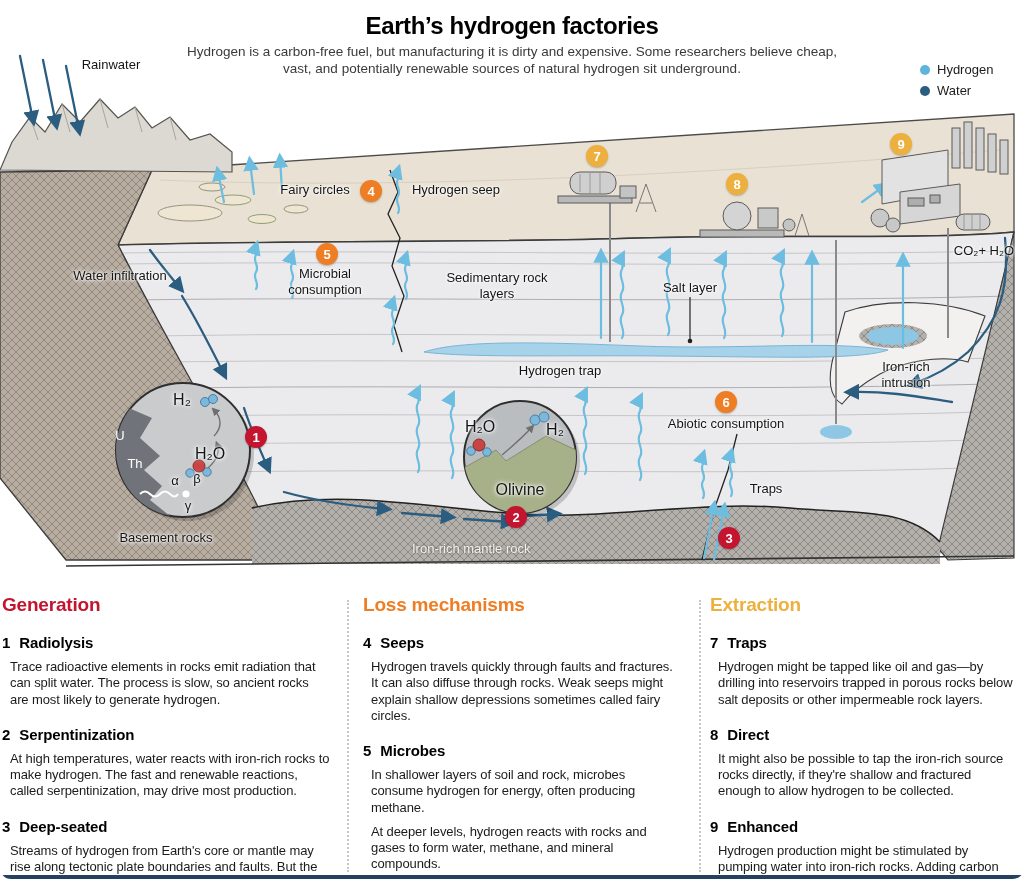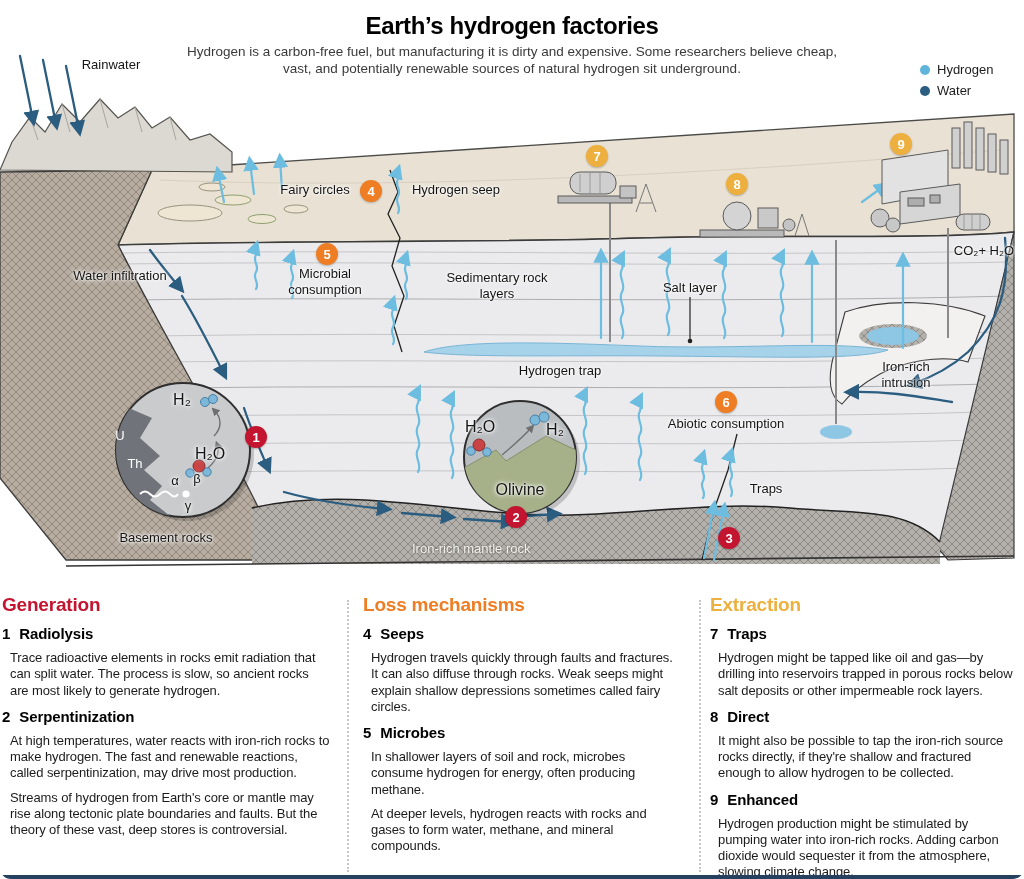--- a/index.html
+++ b/index.html
@@ -23,21 +23,21 @@
   .lbl-sm{font-size:16px;}
   
   .marker{position:absolute;width:22px;height:22px;border-radius:50%;color:#fff;
           font-weight:bold;font-size:13px;display:flex;align-items:center;justify-content:center;
           box-shadow:0 1px 2px rgba(0,0,0,.25);}
   .m-gen{background:#c31430}.m-loss{background:#ee7d23}.m-ext{background:#edb03e}
   
   .col{position:absolute;top:594px;}
   .col h2{margin:0 0 6px 0;font-size:19px;letter-spacing:-0.2px;}
   .h-gen{color:#c31430}.h-loss{color:#ee7d23}.h-ext{color:#edb03e}
-  .itm h3{margin:9px 0 2px 0;font-size:15px;color:#000;letter-spacing:-0.1px;}
+  .itm h3{margin:18px 0 2px 0;font-size:15px;color:#000;letter-spacing:-0.1px;}
   .itm .inum{margin-right:9px;}
   .itm p{margin:8px;font-size:13px;line-height:1.25;color:#1b1b1b;letter-spacing:-0.1px;}
   .vdiv{position:absolute;top:600px;height:272px;border-left:2px dotted #c6c6c6;width:0;}
   .bbar{position:absolute;left:0;right:0;top:875px;height:4px;background:#24425f;}
   svg{position:absolute;left:0;top:0;}
 </style>
 </head>
 <body>
 
 <div class="page">
@@ -303,20 +303,21 @@
     <h2 class="h-gen">Generation</h2>
     <div class="itm">
       <h3><span class="inum">1</span><span>Radiolysis</span></h3>
       <p>Trace radioactive elements in rocks emit radiation that can split water. The process is slow, so ancient rocks are most likely to generate hydrogen.</p>
     </div>
     <div class="itm">
       <h3><span class="inum">2</span><span>Serpentinization</span></h3>
       <p>At high temperatures, water reacts with iron-rich rocks to make hydrogen. The fast and renewable reactions, called serpentinization, may drive most production.</p>
     </div>
     <div class="itm">
+      <h3><span class="inum">3</span><span>Deep-seated</span></h3>
       <p>Streams of hydrogen from Earth's core or mantle may rise along tectonic plate boundaries and faults. But the theory of these vast, deep stores is controversial.</p>
     </div>
   </div>
 
   <div class="col" style="left:363px;width:320px">
     <h2 class="h-loss">Loss mechanisms</h2>
     <div class="itm">
       <h3><span class="inum">4</span><span>Seeps</span></h3>
       <p>Hydrogen travels quickly through faults and fractures. It can also diffuse through rocks. Weak seeps might explain shallow depressions sometimes called fairy circles.</p>
     </div>

